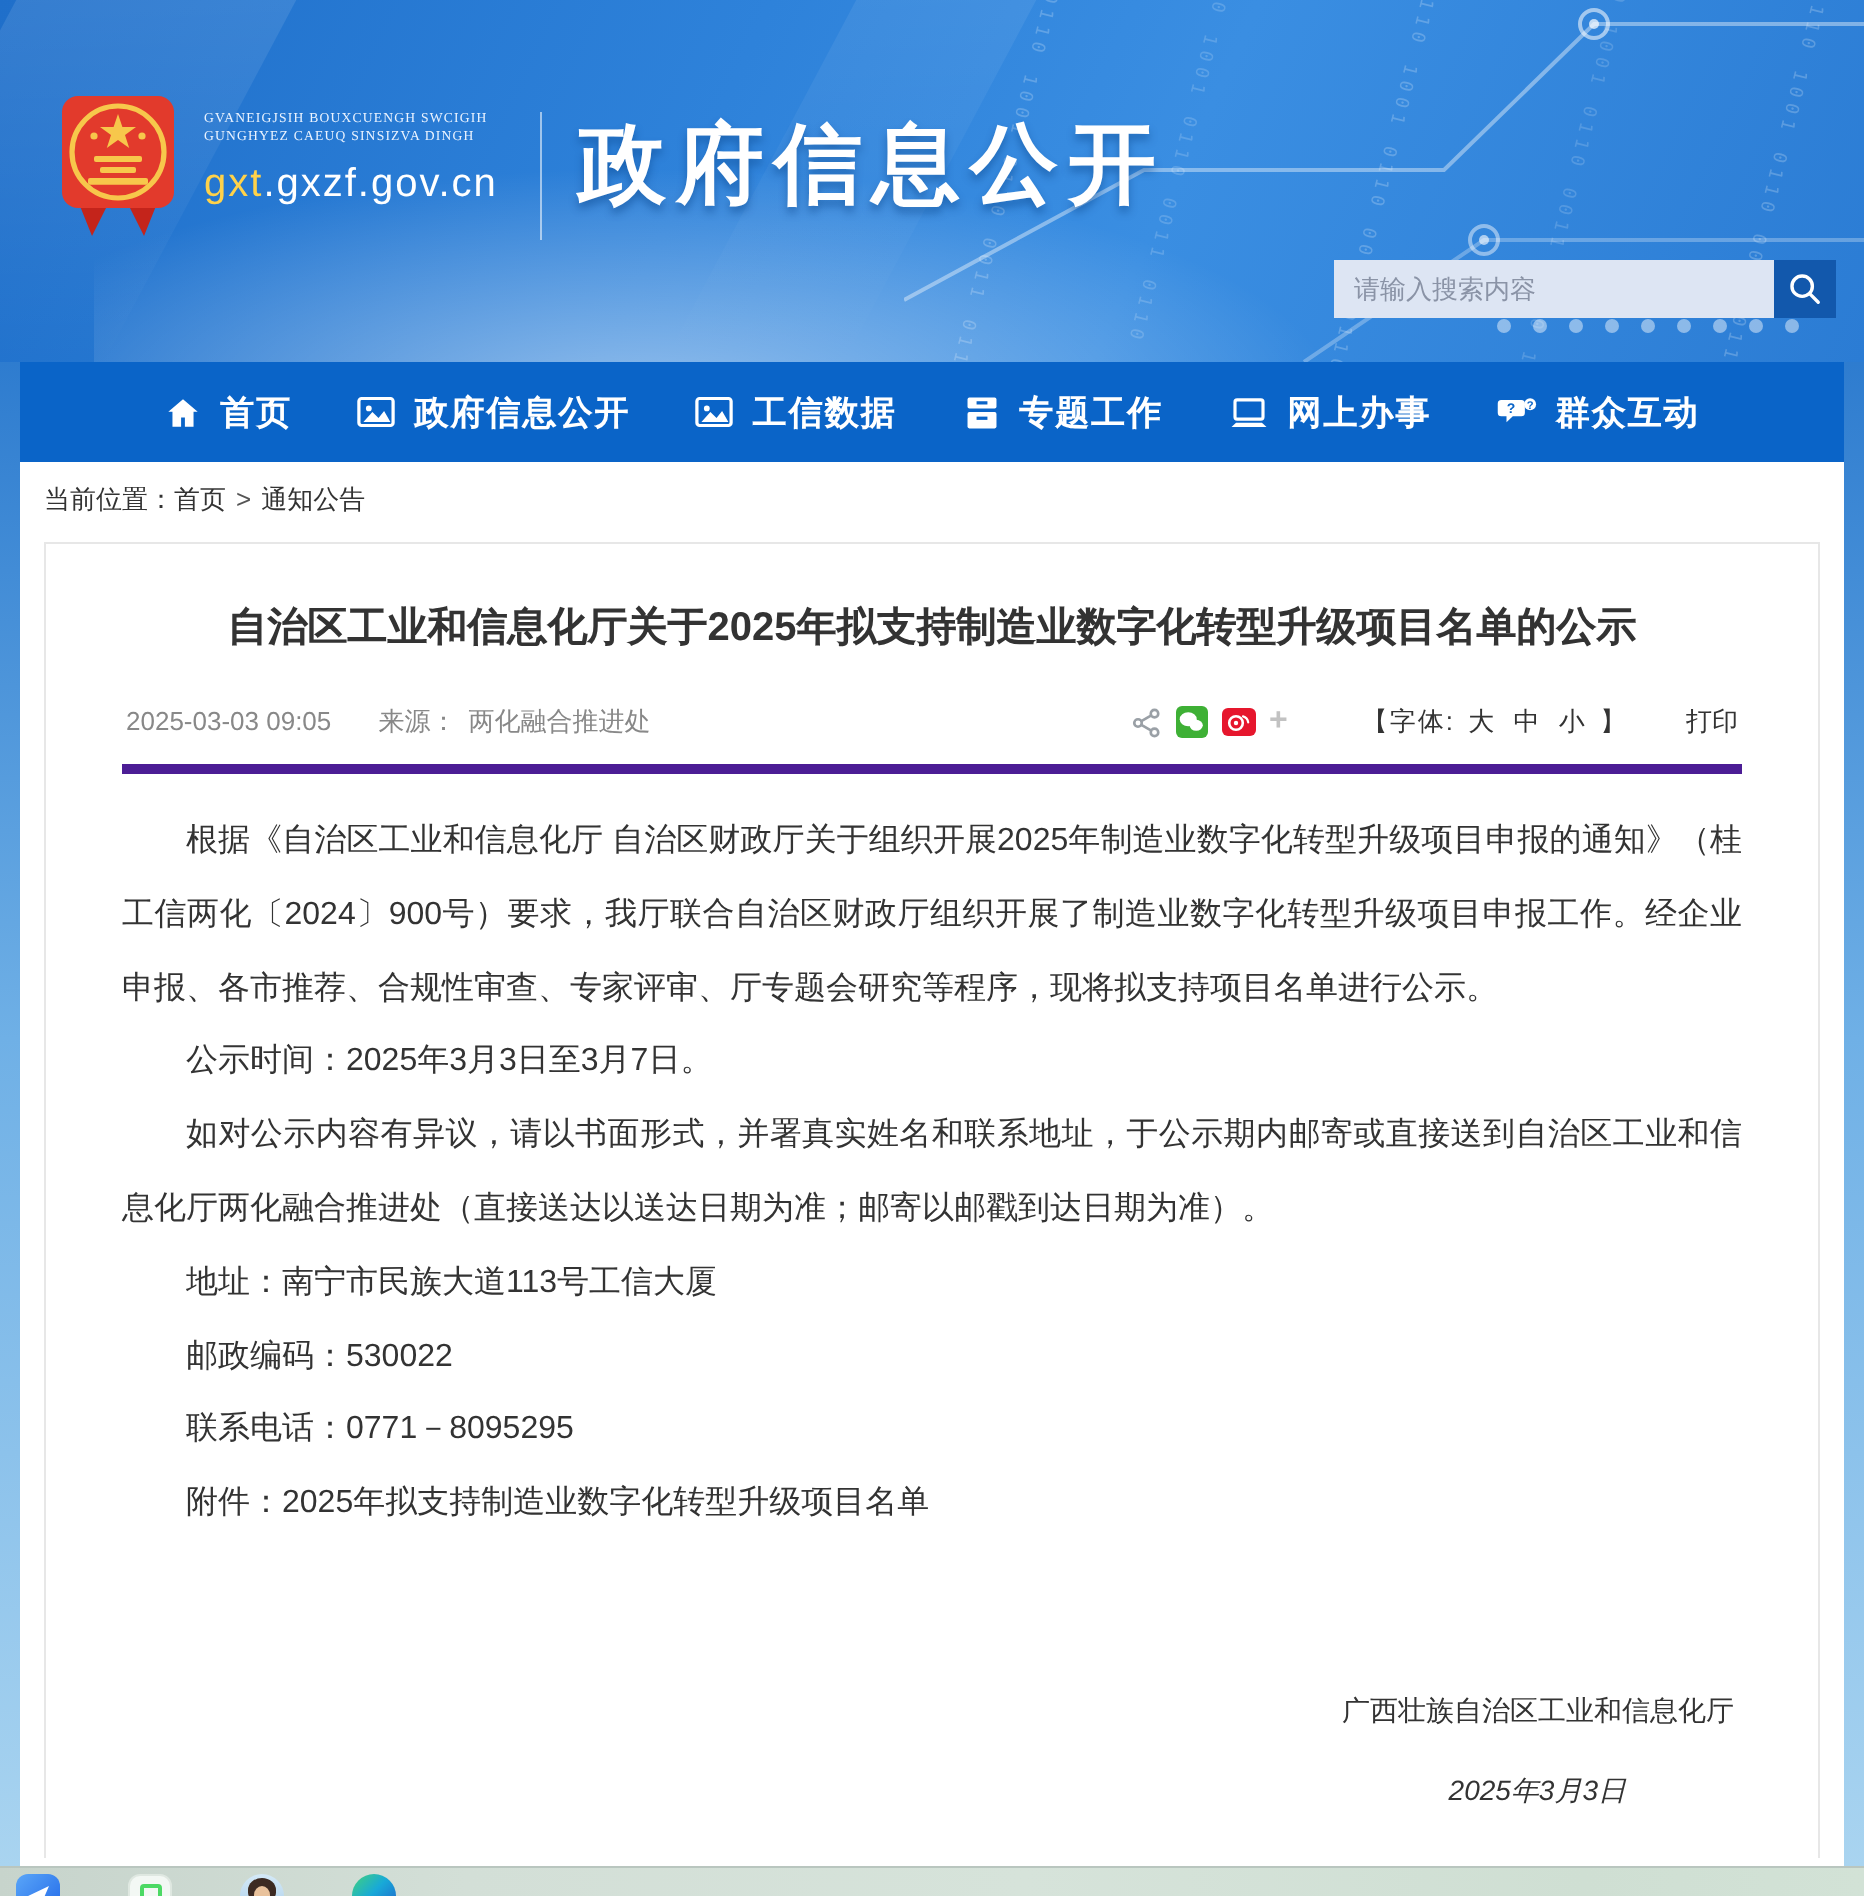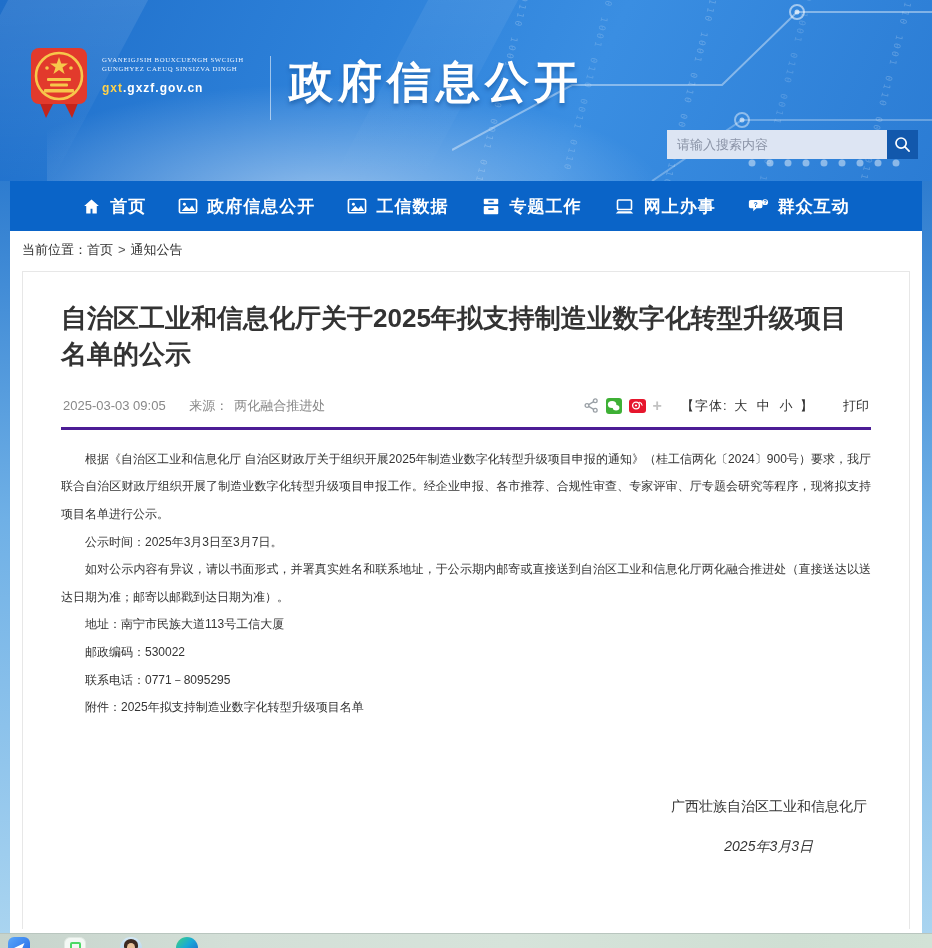--- a/index.html
+++ b/index.html
@@ -26,21 +26,21 @@
     position:absolute; writing-mode: vertical-rl; font-family:"DejaVu Sans Mono", monospace;
     font-size: 9px; letter-spacing: 3px; color: rgba(255,255,255,0.22);
     transform: rotate(14deg); white-space: nowrap; pointer-events:none;
   }
   .circuit { position:absolute; right:0; top:0; pointer-events:none; }
 
   .emblem { position:absolute; left:28px; top:46px; }
   .banner-text { position:absolute; left:102px; top:52px; color:#fff; }
   .region-name { font-size:21px; font-weight:bold; letter-spacing:3px; text-shadow:0 1px 2px rgba(0,50,110,.35); }
   .zhuang { font-size:6.8px; letter-spacing:.6px; margin-top:4px; color:#eaf3ff; font-family:"Liberation Serif", serif; }
-  .site-url { margin-top:9px; font-size:12px; letter-spacing:1px; font-weight:bold; }
+  .site-url { margin-top:9px; font-size:20px; letter-spacing:1px; font-weight:normal; }
   .site-url .hl { color:#ffd24a; }
   .banner-divider { position:absolute; left:270px; top:56px; width:1px; height:64px; background:rgba(255,255,255,0.55); }
   .dept-name { position:absolute; left:289px; top:53px; color:#fff; font-size:44px; font-weight:bold; letter-spacing:5px; text-shadow:0 3px 4px rgba(0,55,120,.4); }
 
   .search-wrap { position:absolute; right:14px; top:130px; display:flex; height:29px; }
   .search-input {
     width:220px; height:29px; border:none; outline:none; background:#dde5f3;
     font-size:13px; color:#be185d; padding:0 10px; font-family:Liberation Serif, serif;
   }
   .search-input::placeholder { color:#8a93a6; }
@@ -55,35 +55,35 @@
   .nav-item { display:flex; align-items:center; gap:9px; color:#fff; font-size:17px; font-weight:bold; cursor:pointer; letter-spacing:1px; }
   .nav-item svg { display:block; }
 
   
   .breadcrumb { padding:10px 12px 8px; font-size:13px; color:#333; background:#fff; }
   .breadcrumb a { color:#333; text-decoration:none; cursor:pointer; }
   .crumb-sep { margin:0 5px; color:#555; }
 
   
   .card { margin:4px 12px 0; border:1px solid #e7e7e7; border-bottom:none; background:#fff; height:658px; padding:28px 38px 0; }
-  .art-title { font-size:26px; font-weight:bold; color:#333; line-height:1.4; margin-bottom:24px; }
-  .meta { display:flex; justify-content:space-between; align-items:center; font-size:13px; color:#888; padding:0 2px 12px; border-bottom:3px solid #4c1d95; }
+  .art-title { text-align:center; font-size:20px; font-weight:bold; color:#333; line-height:1.4; margin-bottom:24px; }
+  .meta { display:flex; justify-content:space-between; align-items:center; font-size:13px; color:#888; padding:0 2px 12px; border-bottom:5px solid #4c1d95; }
   .meta-left span { margin-right:6px; }
   .meta-left .src { margin-left:14px; color:#888; }
   .meta-right { display:flex; align-items:center; gap:7px; color:#333; }
   .badge { width:17px; height:14px; border-radius:3px; display:flex; align-items:center; justify-content:center; cursor:pointer; }
   .badge.wechat { background:#3eb035; width:16px; height:16px; }
   .badge.weibo { background:#e6162d; }
   .share-plus { color:#c2c2c2; font-size:16px; font-weight:bold; cursor:pointer; line-height:1; }
-  .font-widget { margin-left:12px; color:#333; letter-spacing:1px; }
+  .font-widget { margin-left:30px; color:#333; letter-spacing:1px; }
   .font-widget .fs { cursor:pointer; margin:0 2px; }
   .print-btn { margin-left:22px; color:#333; cursor:pointer; }
 
   .body-text { padding-top:16px; }
-  .body-text p { font-size:12px; color:#333; line-height:2.3; text-indent:2em; text-align:justify; }
+  .body-text p { font-size:16px; color:#333; line-height:2.3; text-indent:2em; text-align:justify; }
 
   .signature { margin-top:76px; text-align:right; font-size:14px; color:#333; }
   .sig-org { padding-right:4px; }
   .sig-date { padding-right:58px; margin-top:22px;font-style:italic; }
 
   
   .taskbar {
     position:absolute; left:0; bottom:0; width:932px; height:15px; overflow:hidden;
     background: linear-gradient(90deg,#c7d4cc 0%, #d3dfd7 25%, #d6e3da 55%, #cfdfd3 85%, #d2e2d6 100%);
     border-top:1px solid #b9c6bf;

